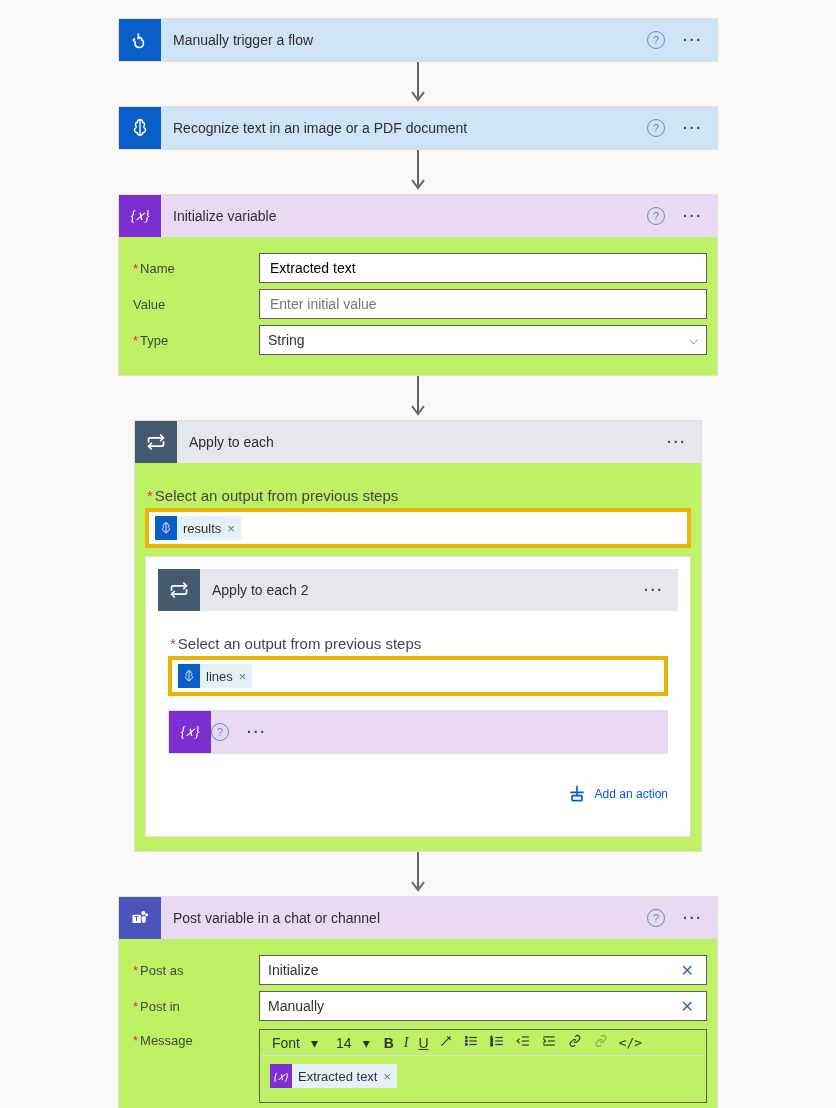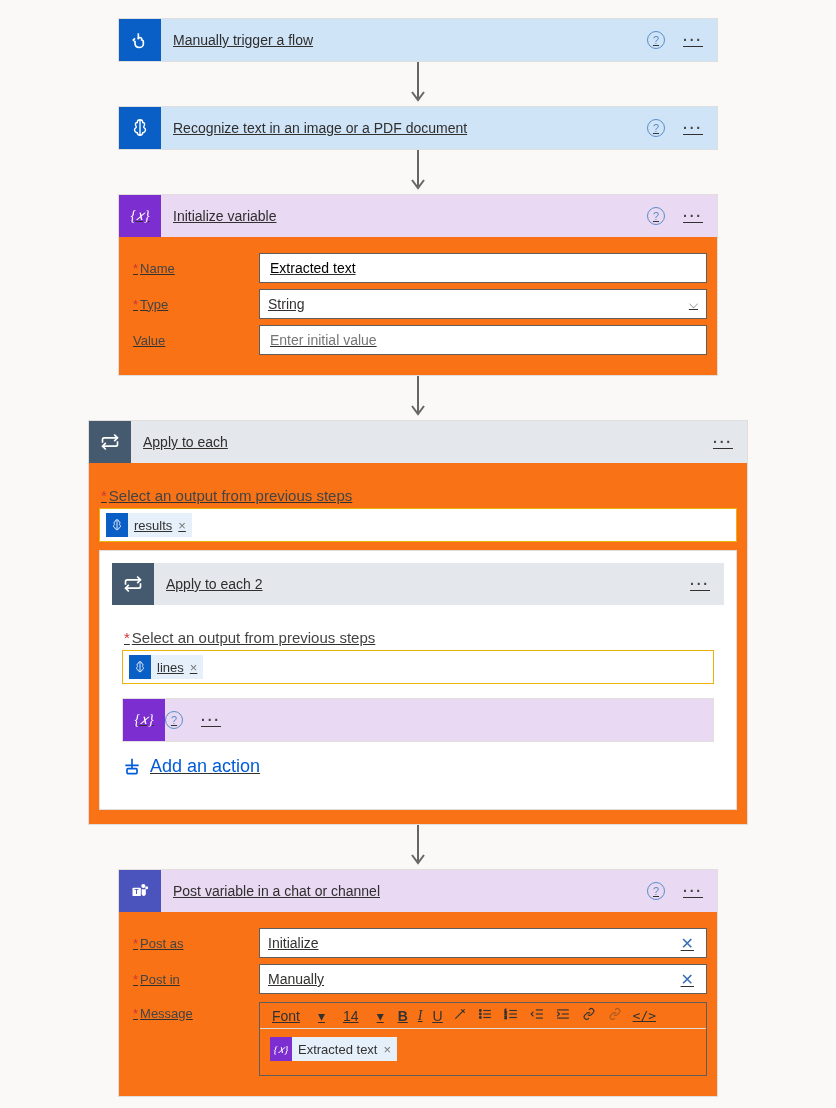--- a/index.html
+++ b/index.html
@@ -11,26 +11,25 @@
     font-size: 14px;
     color: #323130;
     width: 836px;
   }
   .flow-col {
     display: flex;
     flex-direction: column;
     align-items: center;
   }
   .card {
-    background: #f97316;
+    background: #bef264;
     border: 1px solid #e1dfdd;
     width: 600px;
-    text-decoration: underline;
-  }
-  .card-wide { width: 660px; }
+  }
+  .card-wide { width: 568px; }
   .step-header {
     display: flex;
     align-items: center;
     height: 42px;
   }
   .header-blue { background: #d0e4f7; }
   .header-purple { background: #e9d9f2; }
   .header-slate { background: #e4e7eb; }
   .icon-box {
     width: 42px;
@@ -100,21 +99,21 @@
     border:none;outline:none;width:100%;font-size:14px;font-family:inherit;
   }
   .select-chevron { color:#666; font-size:12px; }
   .clear-x { color:#3a6fb5; font-size:16px; cursor:pointer; padding:0 4px; }
   .sub-label {
     font-size: 15px;
     color: #444;
     margin: 14px 0 4px 2px;
   }
   .token-row {
-    border: 1px solid #eab308;
+    border: 4px solid #eab308;
     padding: 4px 6px;
     display:flex;align-items:center;gap:6px;
     background:#fff;
   }
   .token {
     display:inline-flex;align-items:center;
     background:#e6f0fa;
     height:24px;
     font-size:13px;
     color:#323130;
@@ -126,39 +125,39 @@
   .token .tok-icon.purple { background:#7d2ed1; }
   .token .tok-label { padding:0 6px; }
   .token .tok-x { padding:0 6px 0 0; color:#777; cursor:pointer; }
   .nested {
     border:1px solid #e1dfdd;
     padding:12px;
     margin-top:8px;
     background:#fff;
   }
   .add-action {
-    display:flex;align-items:center;justify-content:flex-start;
+    display:flex;align-items:center;justify-content:flex-end;
     gap:8px;
-    margin:14px 0 6px 0;
+    margin:30px 0 6px 0;
     color:#015cda;
     cursor:pointer;
-    font-size:18px;
+    font-size:12px;
   }
   .rte {
     border:1px solid #605e5c;
     margin-top:2px;
   }
   .rte-toolbar {
     display:flex;align-items:center;gap:10px;
     padding:4px 8px;
     border-bottom:1px solid #ddd;
     font-size:14px;
   }
   .rte-toolbar .sel {
-    display:flex;align-items:center;gap:18px;
+    display:flex;align-items:center;gap:11px;
     padding:0 4px;
   }
   .rte-toolbar .btn { cursor:pointer; color:#333; }
   .rte-body {
     padding:8px 10px 14px 10px;
   }
   .rte-text { font-size:15px; color:#323130; margin-bottom:6px; }
   .brain-svg { width:22px;height:22px; }
 </style>
 </head>
@@ -217,30 +216,30 @@
       <div class="dots">···</div>
     </div>
     <div class="card-body">
       <div class="form-row">
         <div class="form-label req">Name</div>
         <div class="field">
           <input value="Extracted text" style="">
         </div>
       </div>
       <div class="form-row">
+        <div class="form-label">Value</div>
+        <div class="field">
+          <input placeholder="Enter initial value" style="">
+        </div>
+      </div>
+      <div class="form-row">
         <div class="form-label req">Type</div>
         <div class="field" style="justify-content:space-between">
           <span>String</span>
           <span class="select-chevron">⌵</span>
-        </div>
-      </div>
-      <div class="form-row">
-        <div class="form-label">Value</div>
-        <div class="field">
-          <input placeholder="Enter initial value" style="">
         </div>
       </div>
     </div>
   </div>
 
   <div class="arrow">
     <svg width="20" height="44">
         <line x1="10" y1="0" x2="10" y2="36" stroke="#666" stroke-width="2"></line>
         <polyline points="4,30 10,38 16,30" fill="none" stroke="#666" stroke-width="2"></polyline>
       </svg>

